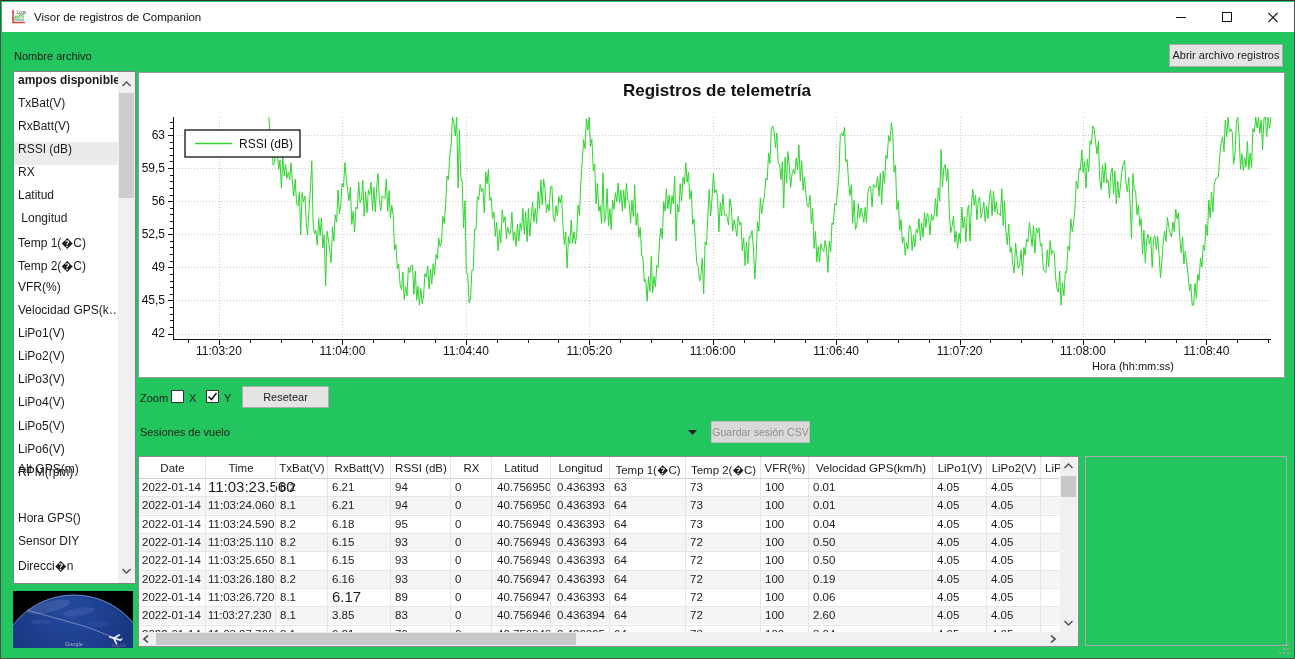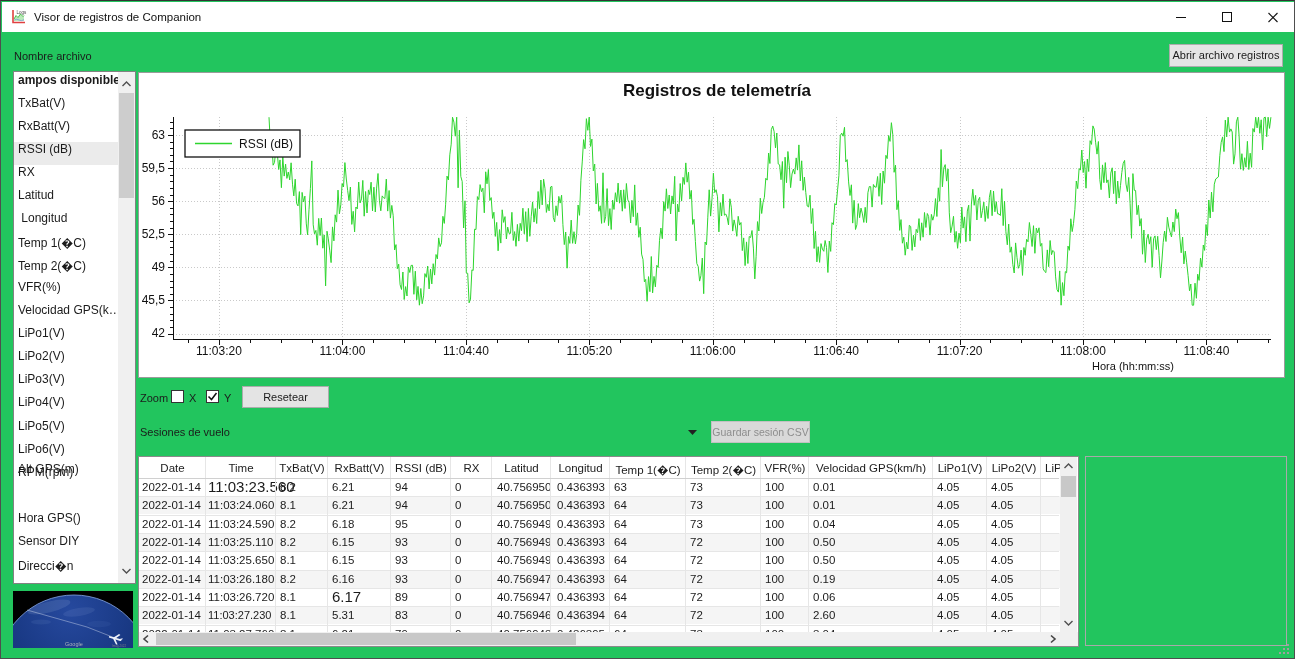--- a/index.html
+++ b/index.html
@@ -327,21 +327,21 @@
     <div class="abs" style="left:613px;top:587px;height:18px;overflow:hidden;font-size:11.5px;line-height:18px">64</div>
     <div class="abs" style="left:689px;top:587px;height:18px;overflow:hidden;font-size:11.5px;line-height:18px">72</div>
     <div class="abs" style="left:764px;top:587px;height:18px;overflow:hidden;font-size:11.5px;line-height:18px">100</div>
     <div class="abs" style="left:812px;top:587px;height:18px;overflow:hidden;font-size:11.5px;line-height:18px">0.06</div>
     <div class="abs" style="left:936px;top:587px;height:18px;overflow:hidden;font-size:11.5px;line-height:18px">4.05</div>
     <div class="abs" style="left:990px;top:587px;height:18px;overflow:hidden;font-size:11.5px;line-height:18px">4.05</div>
     <div class="abs" style="left:138px;top:605px;width:921px;height:18px;background:#f5f5f5"></div>
     <div class="abs" style="left:141px;top:605px;height:18px;overflow:hidden;font-size:11.5px;line-height:18px">2022-01-14</div>
     <div class="abs" style="left:207px;top:605px;height:16px;overflow:hidden;font-size:11px;line-height:18px">11:03:27.230</div>
     <div class="abs" style="left:279px;top:605px;height:18px;overflow:hidden;font-size:11.5px;line-height:18px">8.1</div>
-    <div class="abs" style="left:331px;top:605px;height:18px;overflow:hidden;font-size:11.5px;line-height:18px">5.31</div>
+    <div class="abs" style="left:331px;top:605px;height:18px;overflow:hidden;font-size:11.5px;line-height:18px">3.85</div>
     <div class="abs" style="left:394px;top:605px;height:18px;overflow:hidden;font-size:11.5px;line-height:18px">83</div>
     <div class="abs" style="left:454px;top:605px;height:18px;overflow:hidden;font-size:11.5px;line-height:18px">0</div>
     <div class="abs" style="left:496px;top:605px;height:18px;overflow:hidden;font-size:11.5px;line-height:18px">40.756946</div>
     <div class="abs" style="left:556px;top:605px;height:18px;overflow:hidden;font-size:11.5px;line-height:18px">0.436394</div>
     <div class="abs" style="left:613px;top:605px;height:18px;overflow:hidden;font-size:11.5px;line-height:18px">64</div>
     <div class="abs" style="left:689px;top:605px;height:18px;overflow:hidden;font-size:11.5px;line-height:18px">72</div>
     <div class="abs" style="left:764px;top:605px;height:18px;overflow:hidden;font-size:11.5px;line-height:18px">100</div>
     <div class="abs" style="left:812px;top:605px;height:18px;overflow:hidden;font-size:11.5px;line-height:18px">2.60</div>
     <div class="abs" style="left:936px;top:605px;height:18px;overflow:hidden;font-size:11.5px;line-height:18px">4.05</div>
     <div class="abs" style="left:990px;top:605px;height:18px;overflow:hidden;font-size:11.5px;line-height:18px">4.05</div>

